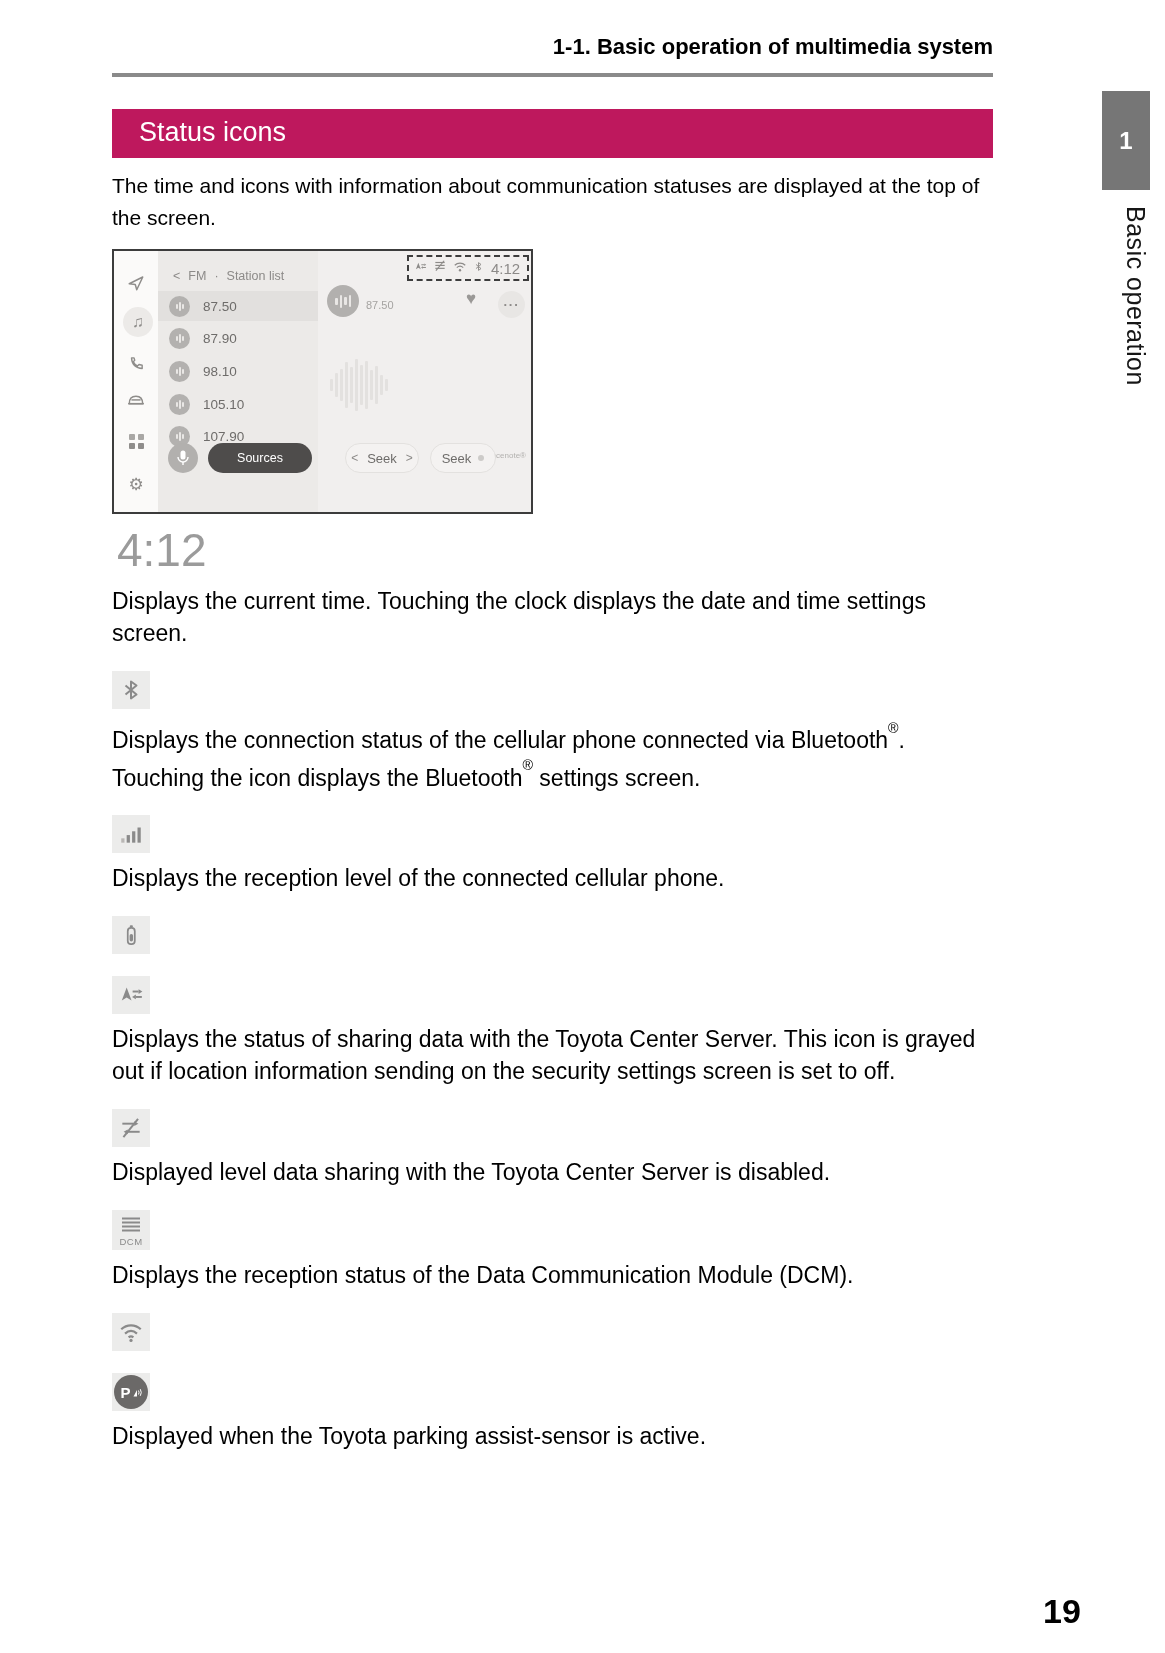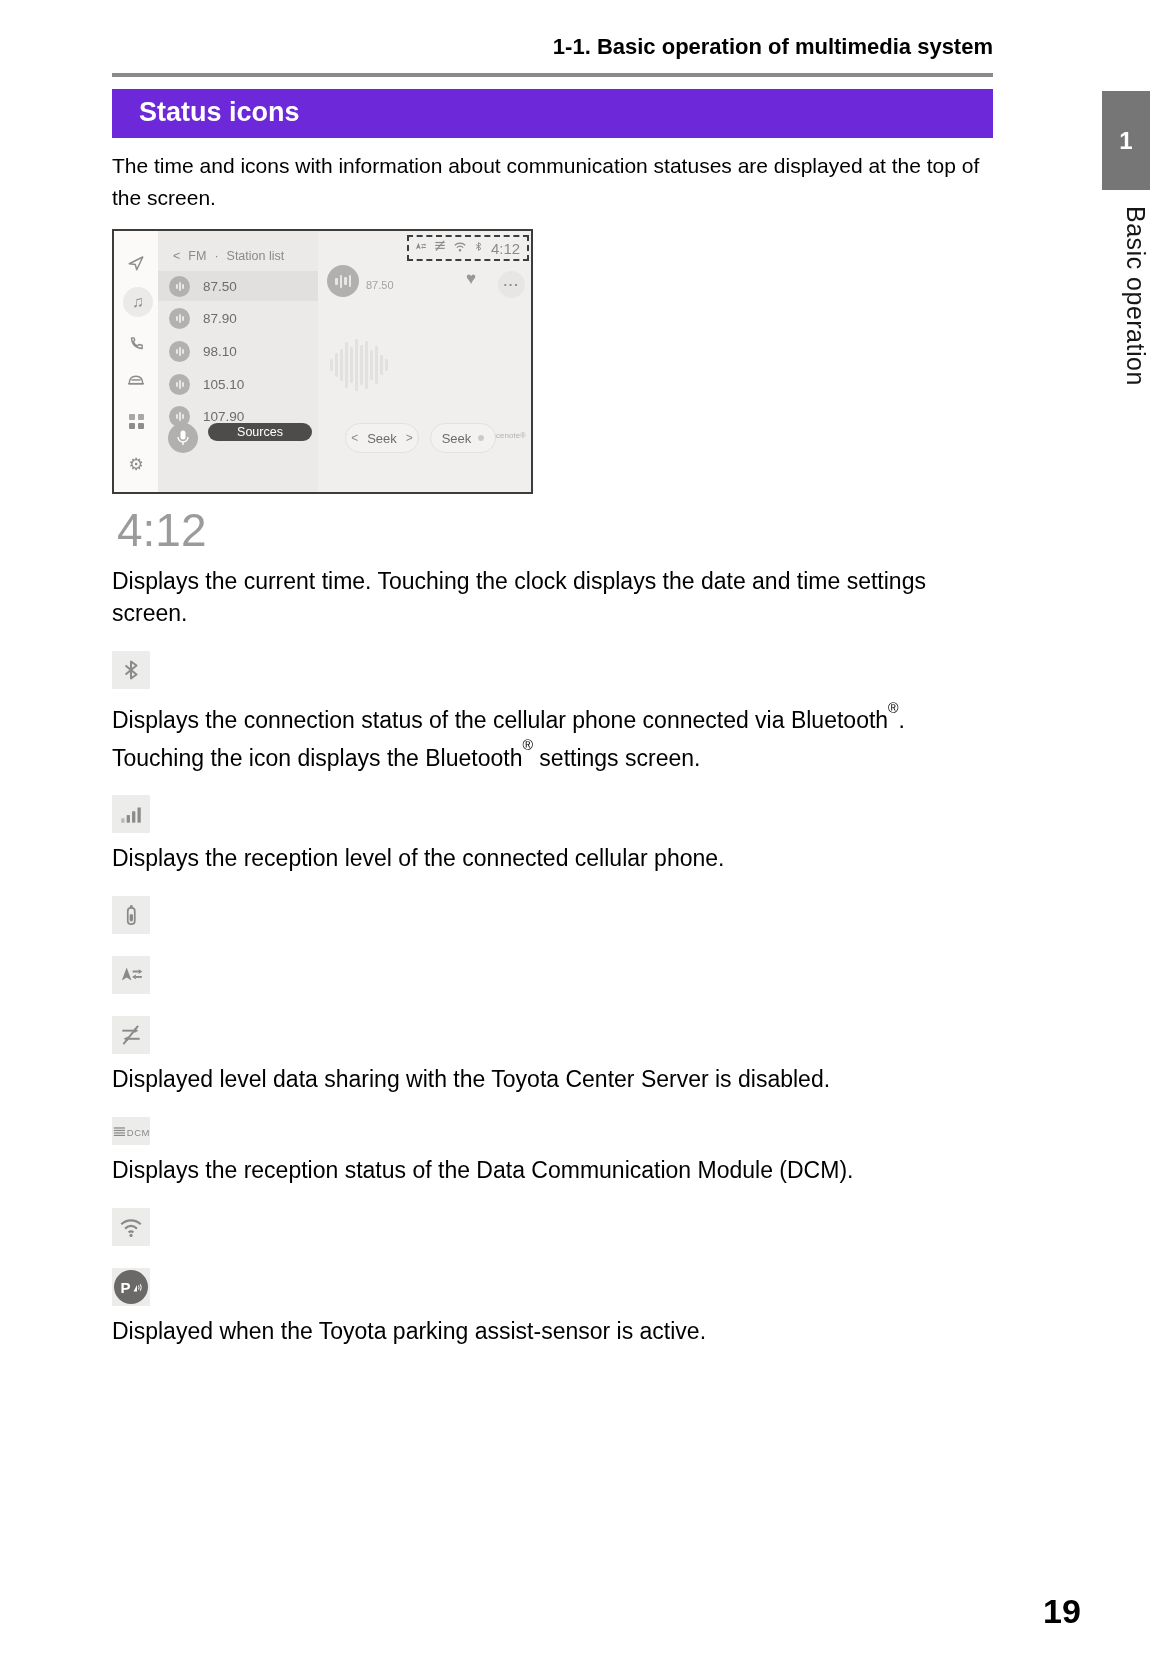--- a/index.html
+++ b/index.html
@@ -3,21 +3,21 @@
 <meta charset="utf-8">
 <style>
   * { margin:0; padding:0; box-sizing:border-box; }
   html,body { background:#ffffff; }
   .page { position:relative; width:1165px; height:1653px; background:#fff;
           font-family:"Liberation Sans", sans-serif; color:#000; overflow:hidden; }
   .content { position:absolute; left:112px; top:0; width:881px; }
 
   .hdr-title { margin-top:34px; font-size:22px; font-weight:700; text-align:right; line-height:26px; }
   .hdr-rule { margin-top:13px; height:4px; background:#8a8a8a; }
-  .banner { margin-top:12px; background:#6d28d9; color:#fff; font-size:27px; font-weight:700;
+  .banner { margin-top:32px; background:#be185d; color:#fff; font-size:27px; font-weight:400;
             padding:8px 10px 10px 27px; }
   .intro { margin-top:12px; font-size:21px; line-height:32px; }
 
   
   .shot { position:relative; margin-top:15px; width:421px; height:265px;
           border:2px solid #3c3c3c; background:#f1efee; overflow:hidden;
           font-family:"Liberation Sans", sans-serif; }
   .shot-side { position:absolute; left:0; top:0; width:44px; height:100%; background:#fbfaf9; }
   .side-ic { position:absolute; left:0; width:44px; display:flex; justify-content:center; }
   .music-circle { position:absolute; left:9px; top:56px; width:30px; height:30px; border-radius:50%;
@@ -33,21 +33,21 @@
                display:flex; gap:8px; align-items:center; }
   .st-row { position:absolute; left:0; width:100%; height:30px; display:flex; align-items:center;
             gap:13px; padding-left:11px; font-size:13.5px; color:#6e6c6a; }
   .st-row.active { background:#e2e0de; }
   .wave-circle { width:21px; height:21px; border-radius:50%; background:#b3b1af;
                  display:flex; align-items:center; justify-content:center; gap:1px; flex:0 0 auto; }
   .wave-circle i { display:block; width:2px; background:#e9e7e5; border-radius:1px; }
   .wave-circle i:nth-child(1){height:5px;} .wave-circle i:nth-child(2){height:9px;} .wave-circle i:nth-child(3){height:5px;}
   .mic-btn { position:absolute; left:10px; top:192px; width:30px; height:30px; border-radius:50%;
              background:#b2b0ae; display:flex; align-items:center; justify-content:center; }
-  .sources-btn { position:absolute; left:50px; top:192px; width:104px; height:18px; border-radius:15px;
+  .sources-btn { position:absolute; left:50px; top:192px; width:104px; height:30px; border-radius:15px;
                  background:#4e4c4b; color:#fff; font-size:12.5px; display:flex; align-items:center;
                  justify-content:center; }
 
   .shot-main { position:absolute; left:204px; top:0; right:0; bottom:0; background:#f1efee; }
   .status-box { position:absolute; left:293px; top:4px; width:122px; height:26px;
                 border:2px dashed #3c3c3c; display:flex; align-items:center; gap:6px; padding:0 5px; }
   .status-time { font-size:15px; color:#8c8a88; margin-left:1px; }
   .np-circle { position:absolute; left:213px; top:34px; width:32px; height:32px; border-radius:50%;
                background:#b2b0ae; display:flex; align-items:center; justify-content:center; gap:2px; }
   .np-circle i { display:block; width:2.5px; background:#e9e7e5; border-radius:1px; }
@@ -69,21 +69,21 @@
   .seek-pill { left:231px; width:74px; }
   .scan-pill { left:316px; width:66px; gap:7px; }
   .scan-dot { width:6px; height:6px; border-radius:50%; background:#cdcbc9; display:block; }
 
   
   .big-time { margin:10px 0 0 5px; font-size:46px; line-height:52px; color:#9b9b9b; }
   .desc { margin-top:9px; font-size:23px; line-height:32px; }
   .desc sup { font-size:62%; position:relative; top:-0.45em; }
   .icon-tile { margin-top:22px; width:38px; height:38px; background:#ececeb;
                display:flex; align-items:center; justify-content:center; }
-  .icon-tile.tall { height:auto; flex-direction:row; padding:5px 0 3px; }
+  .icon-tile.tall { height:auto; flex-direction:column; padding:5px 0 3px; }
   .dcm-label { font-size:9.5px; color:#8a8a8a; letter-spacing:0.5px; margin-top:1px; }
   .p-circle { width:34px; height:34px; border-radius:50%; background:#6b6968; color:#fff;
               display:flex; align-items:center; justify-content:center; gap:1px;
               font-weight:700; font-size:15px; }
 
   
   .chapter-tab { position:absolute; left:1102px; top:91px; width:48px; height:99px; background:#767676;
                  color:#fff; font-size:24px; font-weight:700; display:flex; align-items:center;
                  justify-content:center; }
   .chapter-label { position:absolute; left:1102px; top:206px; width:48px; display:flex;
@@ -300,20 +300,21 @@
       <svg width="26" height="26" viewBox="0 0 24 24">
           <path d="M3.5 17 L8 5 L12.5 17 L8 14.2 Z" fill="#8a8a8a"></path>
           <g stroke="#8a8a8a" stroke-width="1.8">
             <line x1="13.5" y1="8.8" x2="19" y2="8.8"></line>
             <line x1="22" y1="13.8" x2="16.5" y2="13.8"></line>
           </g>
           <polygon points="19,6.6 22.5,8.8 19,11" fill="#8a8a8a"></polygon>
           <polygon points="16.5,11.6 13,13.8 16.5,16" fill="#8a8a8a"></polygon>
         </svg>
     </div>
+    <p class="desc">Displays the status of sharing data with the Toyota Center Server. This icon is grayed out if location information sending on the security settings screen is set to off.</p>
 
     <div class="icon-tile">
       <svg width="26" height="26" viewBox="0 0 24 24">
           <g stroke="#8a8a8a" stroke-width="1.8">
             <line x1="4" y1="8" x2="15" y2="8"></line>
             <line x1="20" y1="15.5" x2="9" y2="15.5"></line>
             <line x1="18.5" y1="3.5" x2="5" y2="20.5"></line>
           </g>
           <polygon points="15,5.8 18.8,8 15,10.2" fill="#8a8a8a"></polygon>
           <polygon points="9,13.3 5.2,15.5 9,17.7" fill="#8a8a8a"></polygon>

